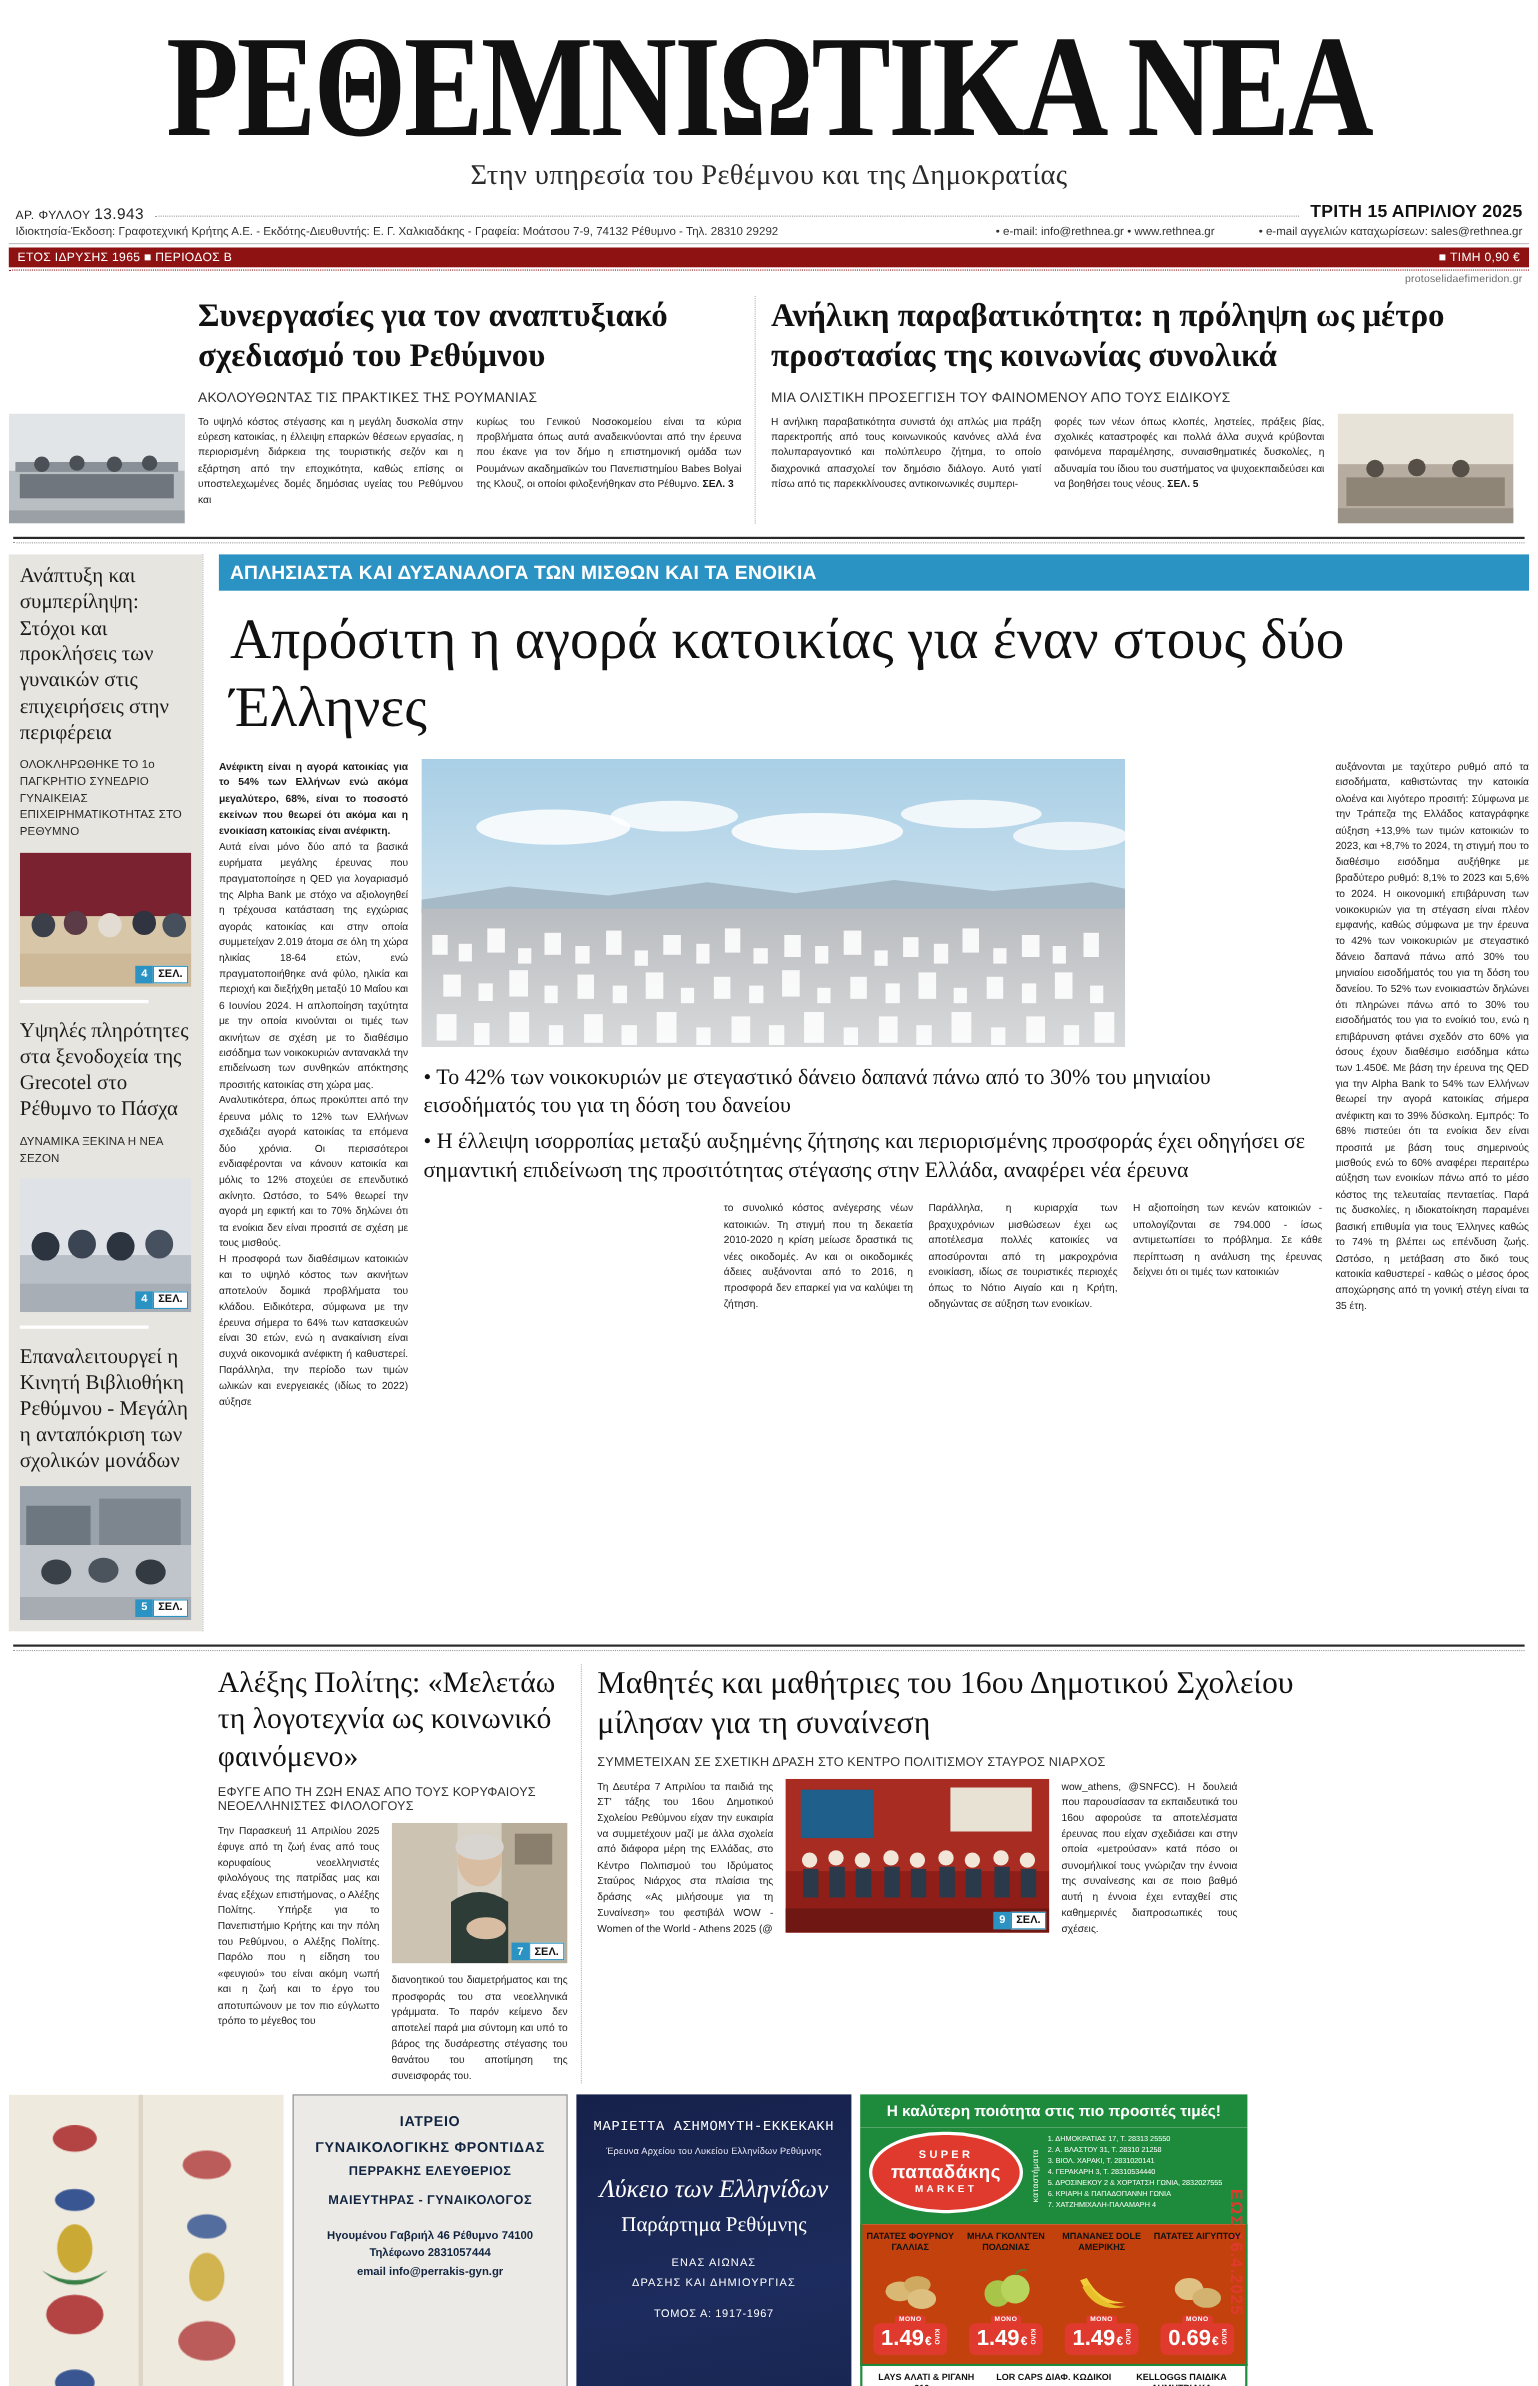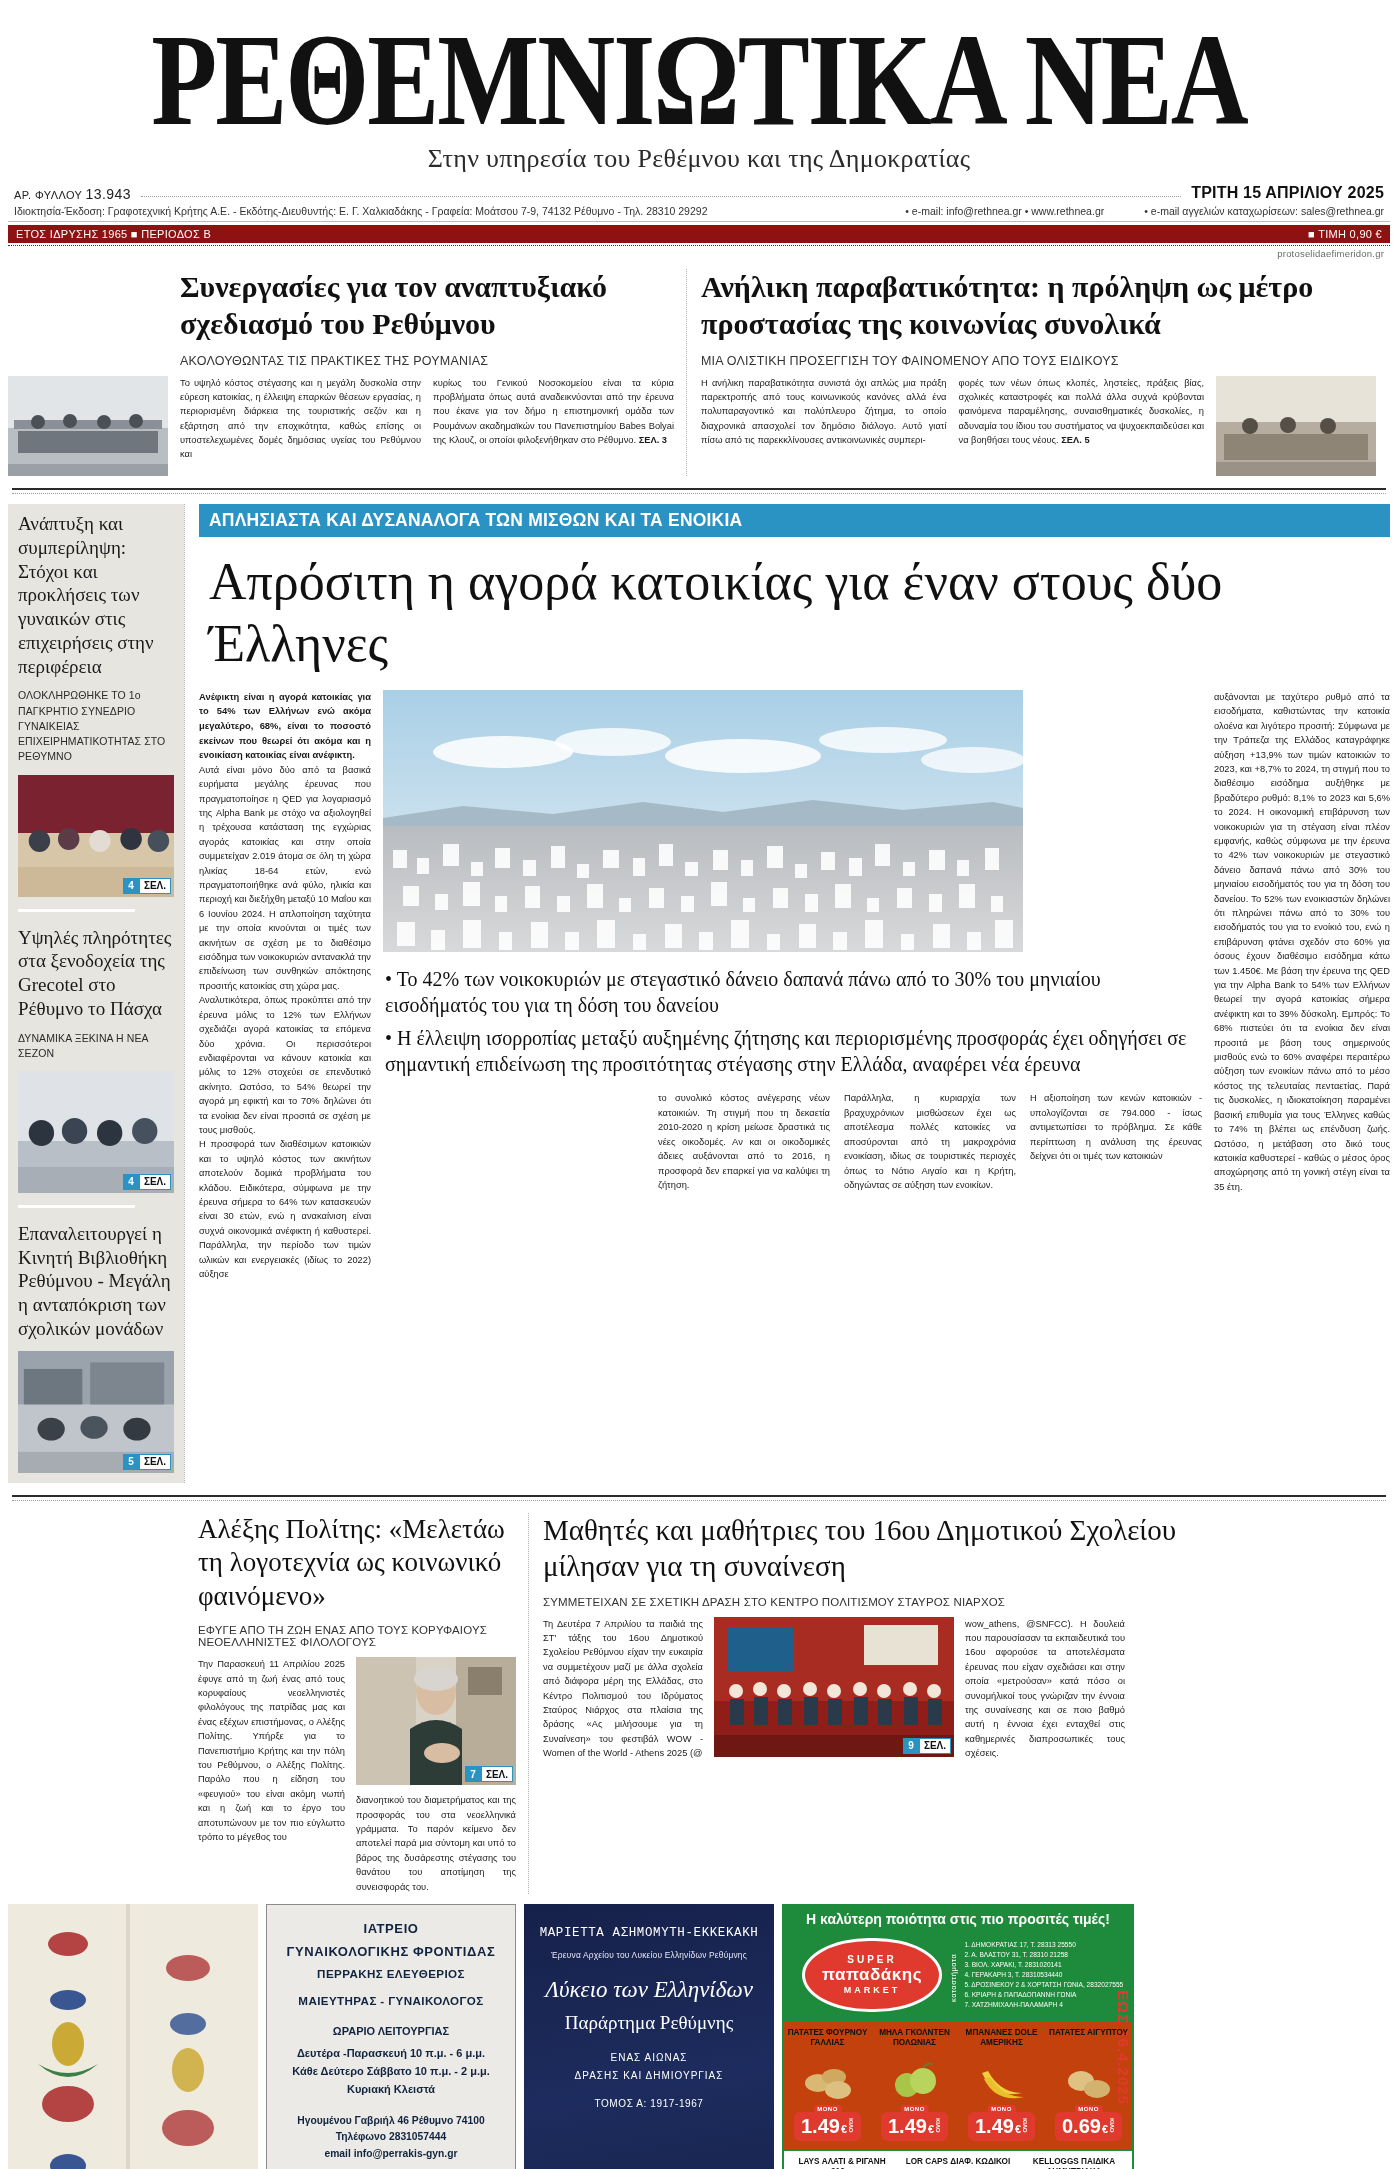--- a/index.html
+++ b/index.html
@@ -171,21 +171,21 @@
   }
   .ad-book .author { font-family:Liberation Mono, monospace; font-size:12.5px; letter-spacing:0.6px; margin-bottom:10px; }
   .ad-book .sub1 { font-size:8.4px; letter-spacing:0.2px; margin-bottom:16px; color:#e8e8f4; }
   .ad-book .t1 { font-family:"Liberation Serif", serif; font-style:italic; font-size:23px; line-height:1.25; }
   .ad-book .t2 { font-family:"Liberation Serif", serif; font-size:19px; margin-top:7px; }
   .ad-book .mid { font-size:10px; letter-spacing:1px; margin-top:16px; line-height:1.6; }
   .ad-book .tome { font-size:10px; letter-spacing:0.6px; margin-top:14px; }
 
   .ad-super { width:352px; position:relative; }
   .ad-super .hdr { background:#1e8a3c; color:#fff; text-align:center; font-weight:bold; font-size:14px; padding:7px 4px; }
-  .ad-super .logo-row { background:#1e8a3c; display:flex; gap:6px; padding:4px 8px 10px 20px; align-items:center; }
+  .ad-super .logo-row { background:#1e8a3c; display:flex; gap:6px; padding:4px 8px 10px 8px; align-items:center; }
   .ad-super .logo {
     width:140px; height:74px; border-radius:50%/52%;
     background:#e03a2f; color:#fff; display:flex; flex-direction:column;
     align-items:center; justify-content:center; border:3px solid #fff;
     font-weight:bold; position:relative;
   }
   .ad-super .logo .sm-top { font-size:10px; letter-spacing:3px; }
   .ad-super .logo .sm-mid { font-size:17px; letter-spacing:0.5px; }
   .ad-super .logo .sm-bot { font-size:9px; letter-spacing:3px; }
   .ad-super .stores { flex:1; color:#fff; font-size:6.6px; line-height:1.52; }
@@ -624,26 +624,20 @@
         <rect x="118" y="0" width="4" height="470" fill="#ddd6c6"></rect>
       </svg>
 
     </div>
 
     <div class="ad-gyn">
       <div class="l1">ΙΑΤΡΕΙΟ</div>
       <div class="l1">ΓΥΝΑΙΚΟΛΟΓΙΚΗΣ ΦΡΟΝΤΙΔΑΣ</div>
       <div class="l2">ΠΕΡΡΑΚΗΣ ΕΛΕΥΘΕΡΙΟΣ</div>
       <div class="l2">ΜΑΙΕΥΤΗΡΑΣ - ΓΥΝΑΙΚΟΛΟΓΟΣ</div>
-      <div class="hrs">
-        <div style="margin-bottom:10px;">ΩΡΑΡΙΟ ΛΕΙΤΟΥΡΓΙΑΣ</div>
-        <div>Δευτέρα -Παρασκευή 10 π.μ. - 6 μ.μ.</div>
-        <div>Κάθε Δεύτερο Σάββατο 10 π.μ. - 2 μ.μ.</div>
-        <div>Κυριακή Κλειστά</div>
-      </div>
       <div class="foot">
         <div>Ηγουμένου Γαβριήλ 46 Ρέθυμνο 74100</div>
         <div>Τηλέφωνο 2831057444</div>
         <div>email info@perrakis-gyn.gr</div>
       </div>
 
     </div>
 
     <div class="ad-book">
       <div class="author">ΜΑΡΙΕΤΤΑ ΑΣΗΜΟΜΥΤΗ-ΕΚΚΕΚΑΚΗ</div>

